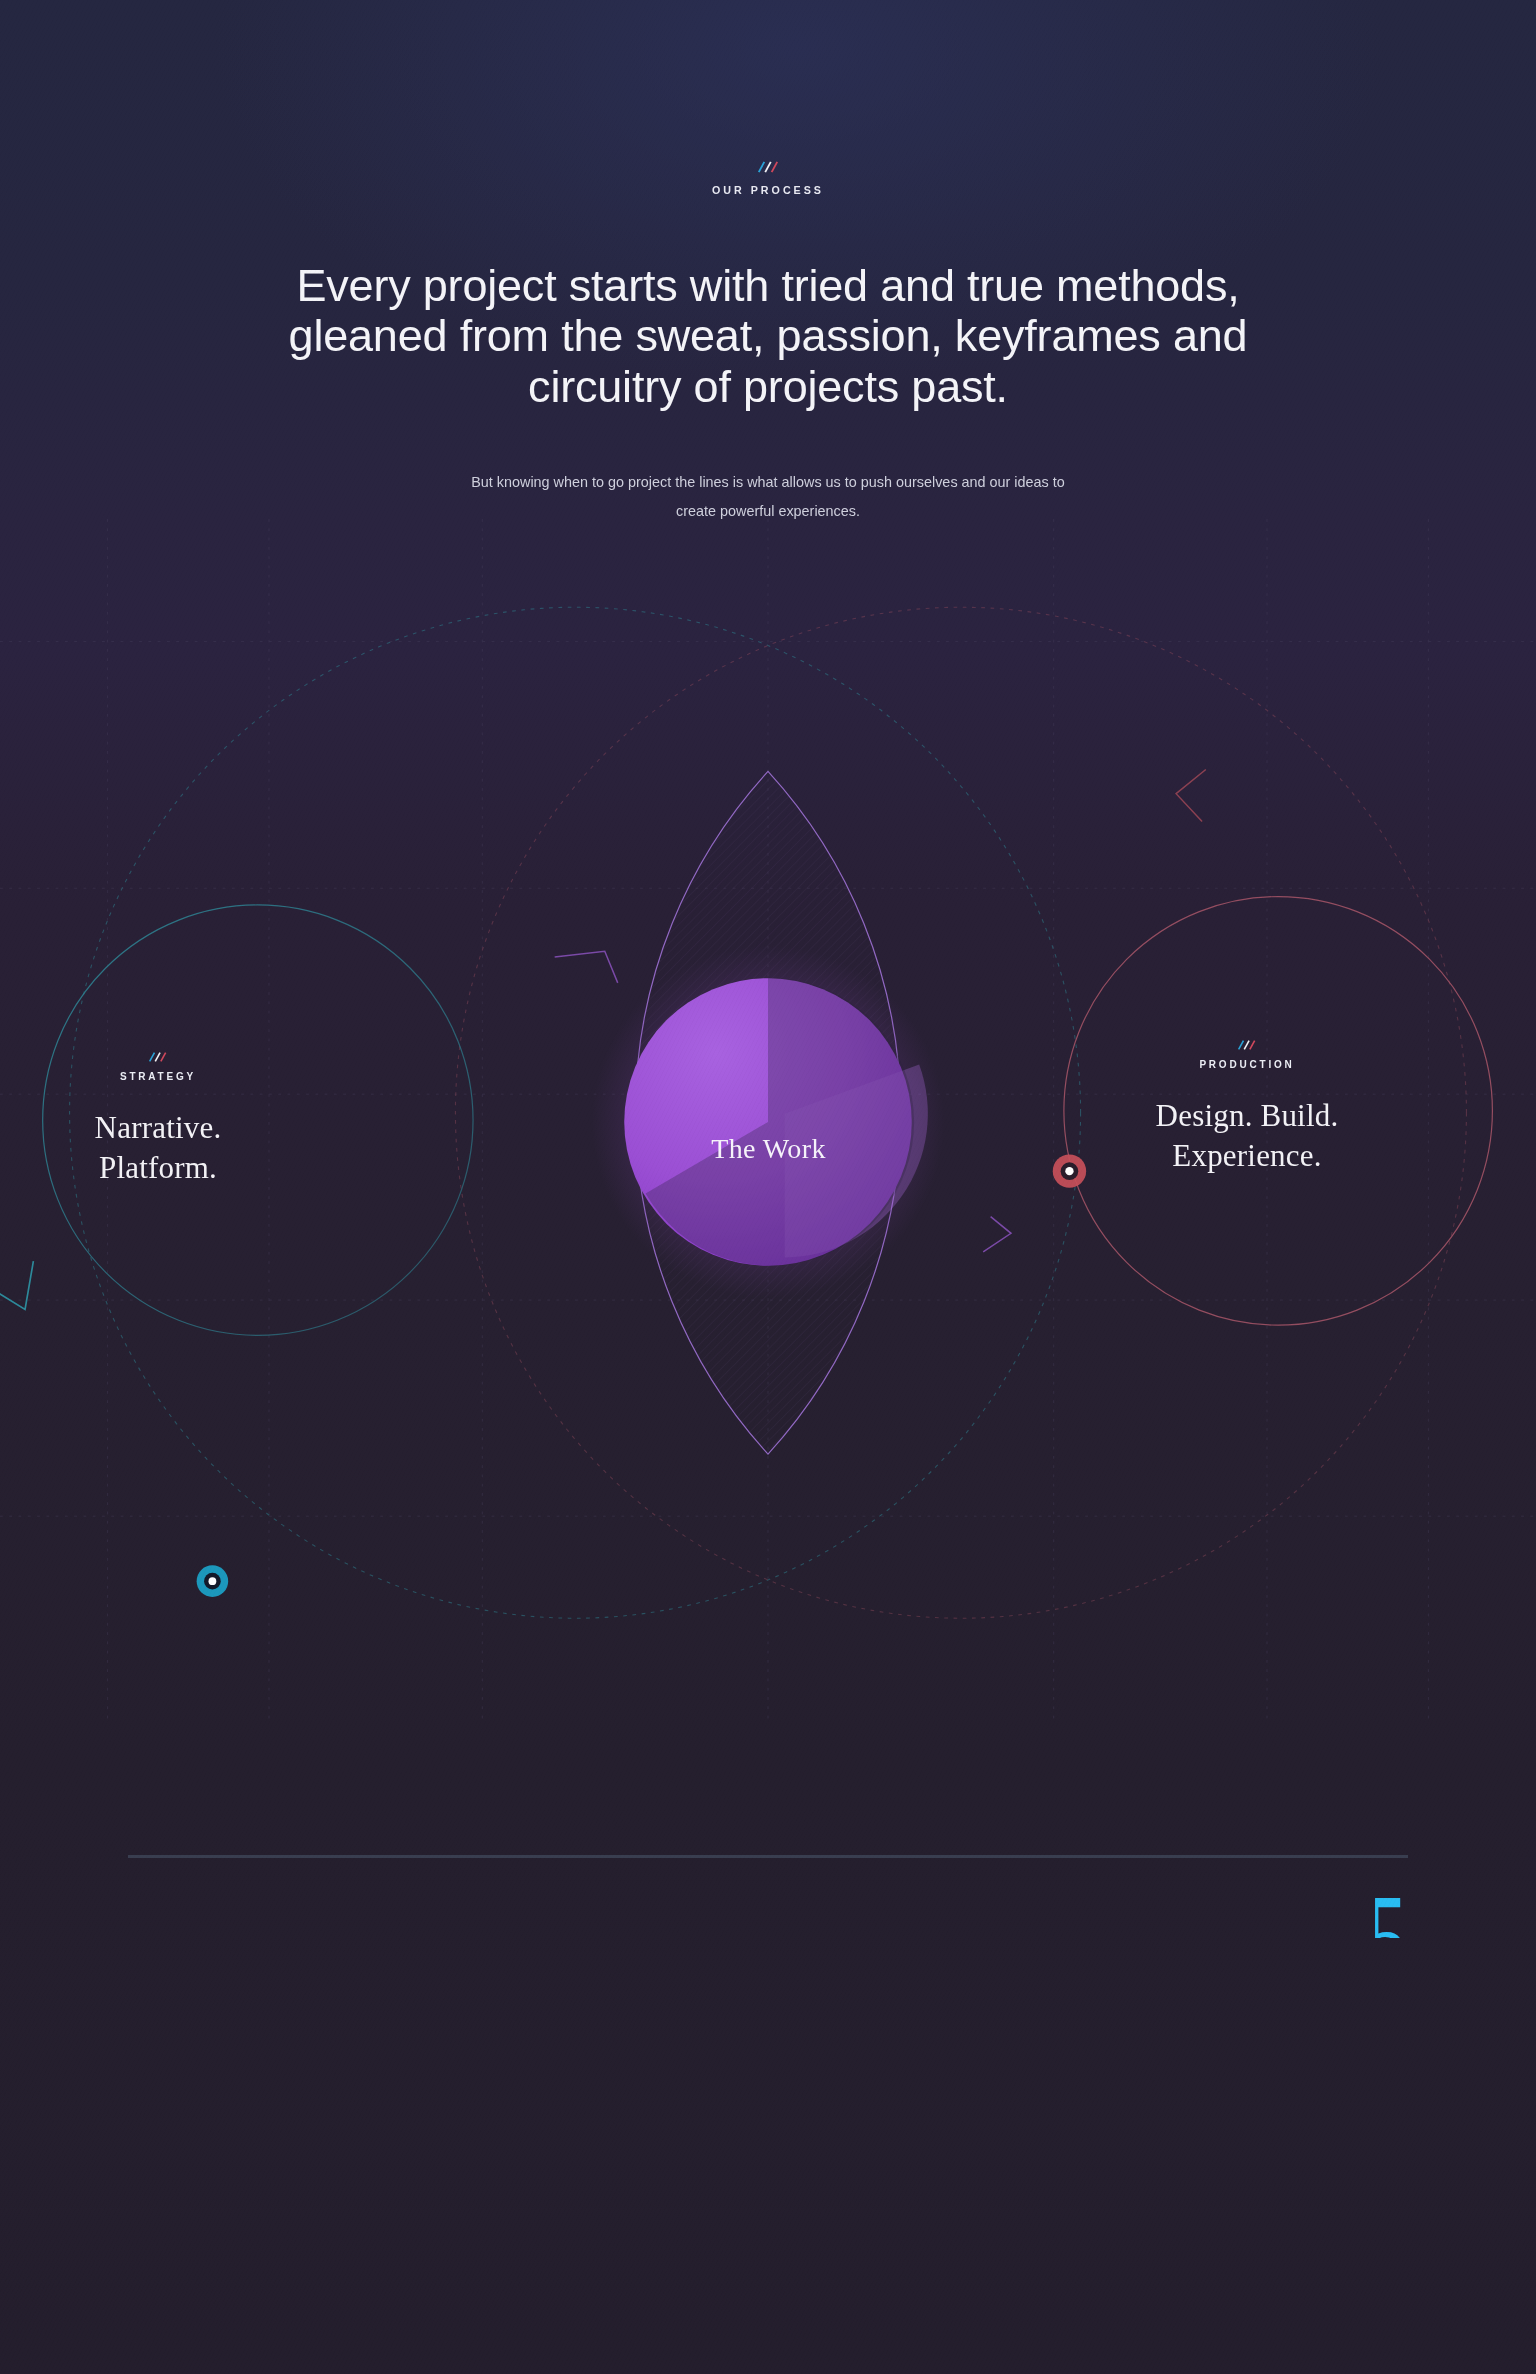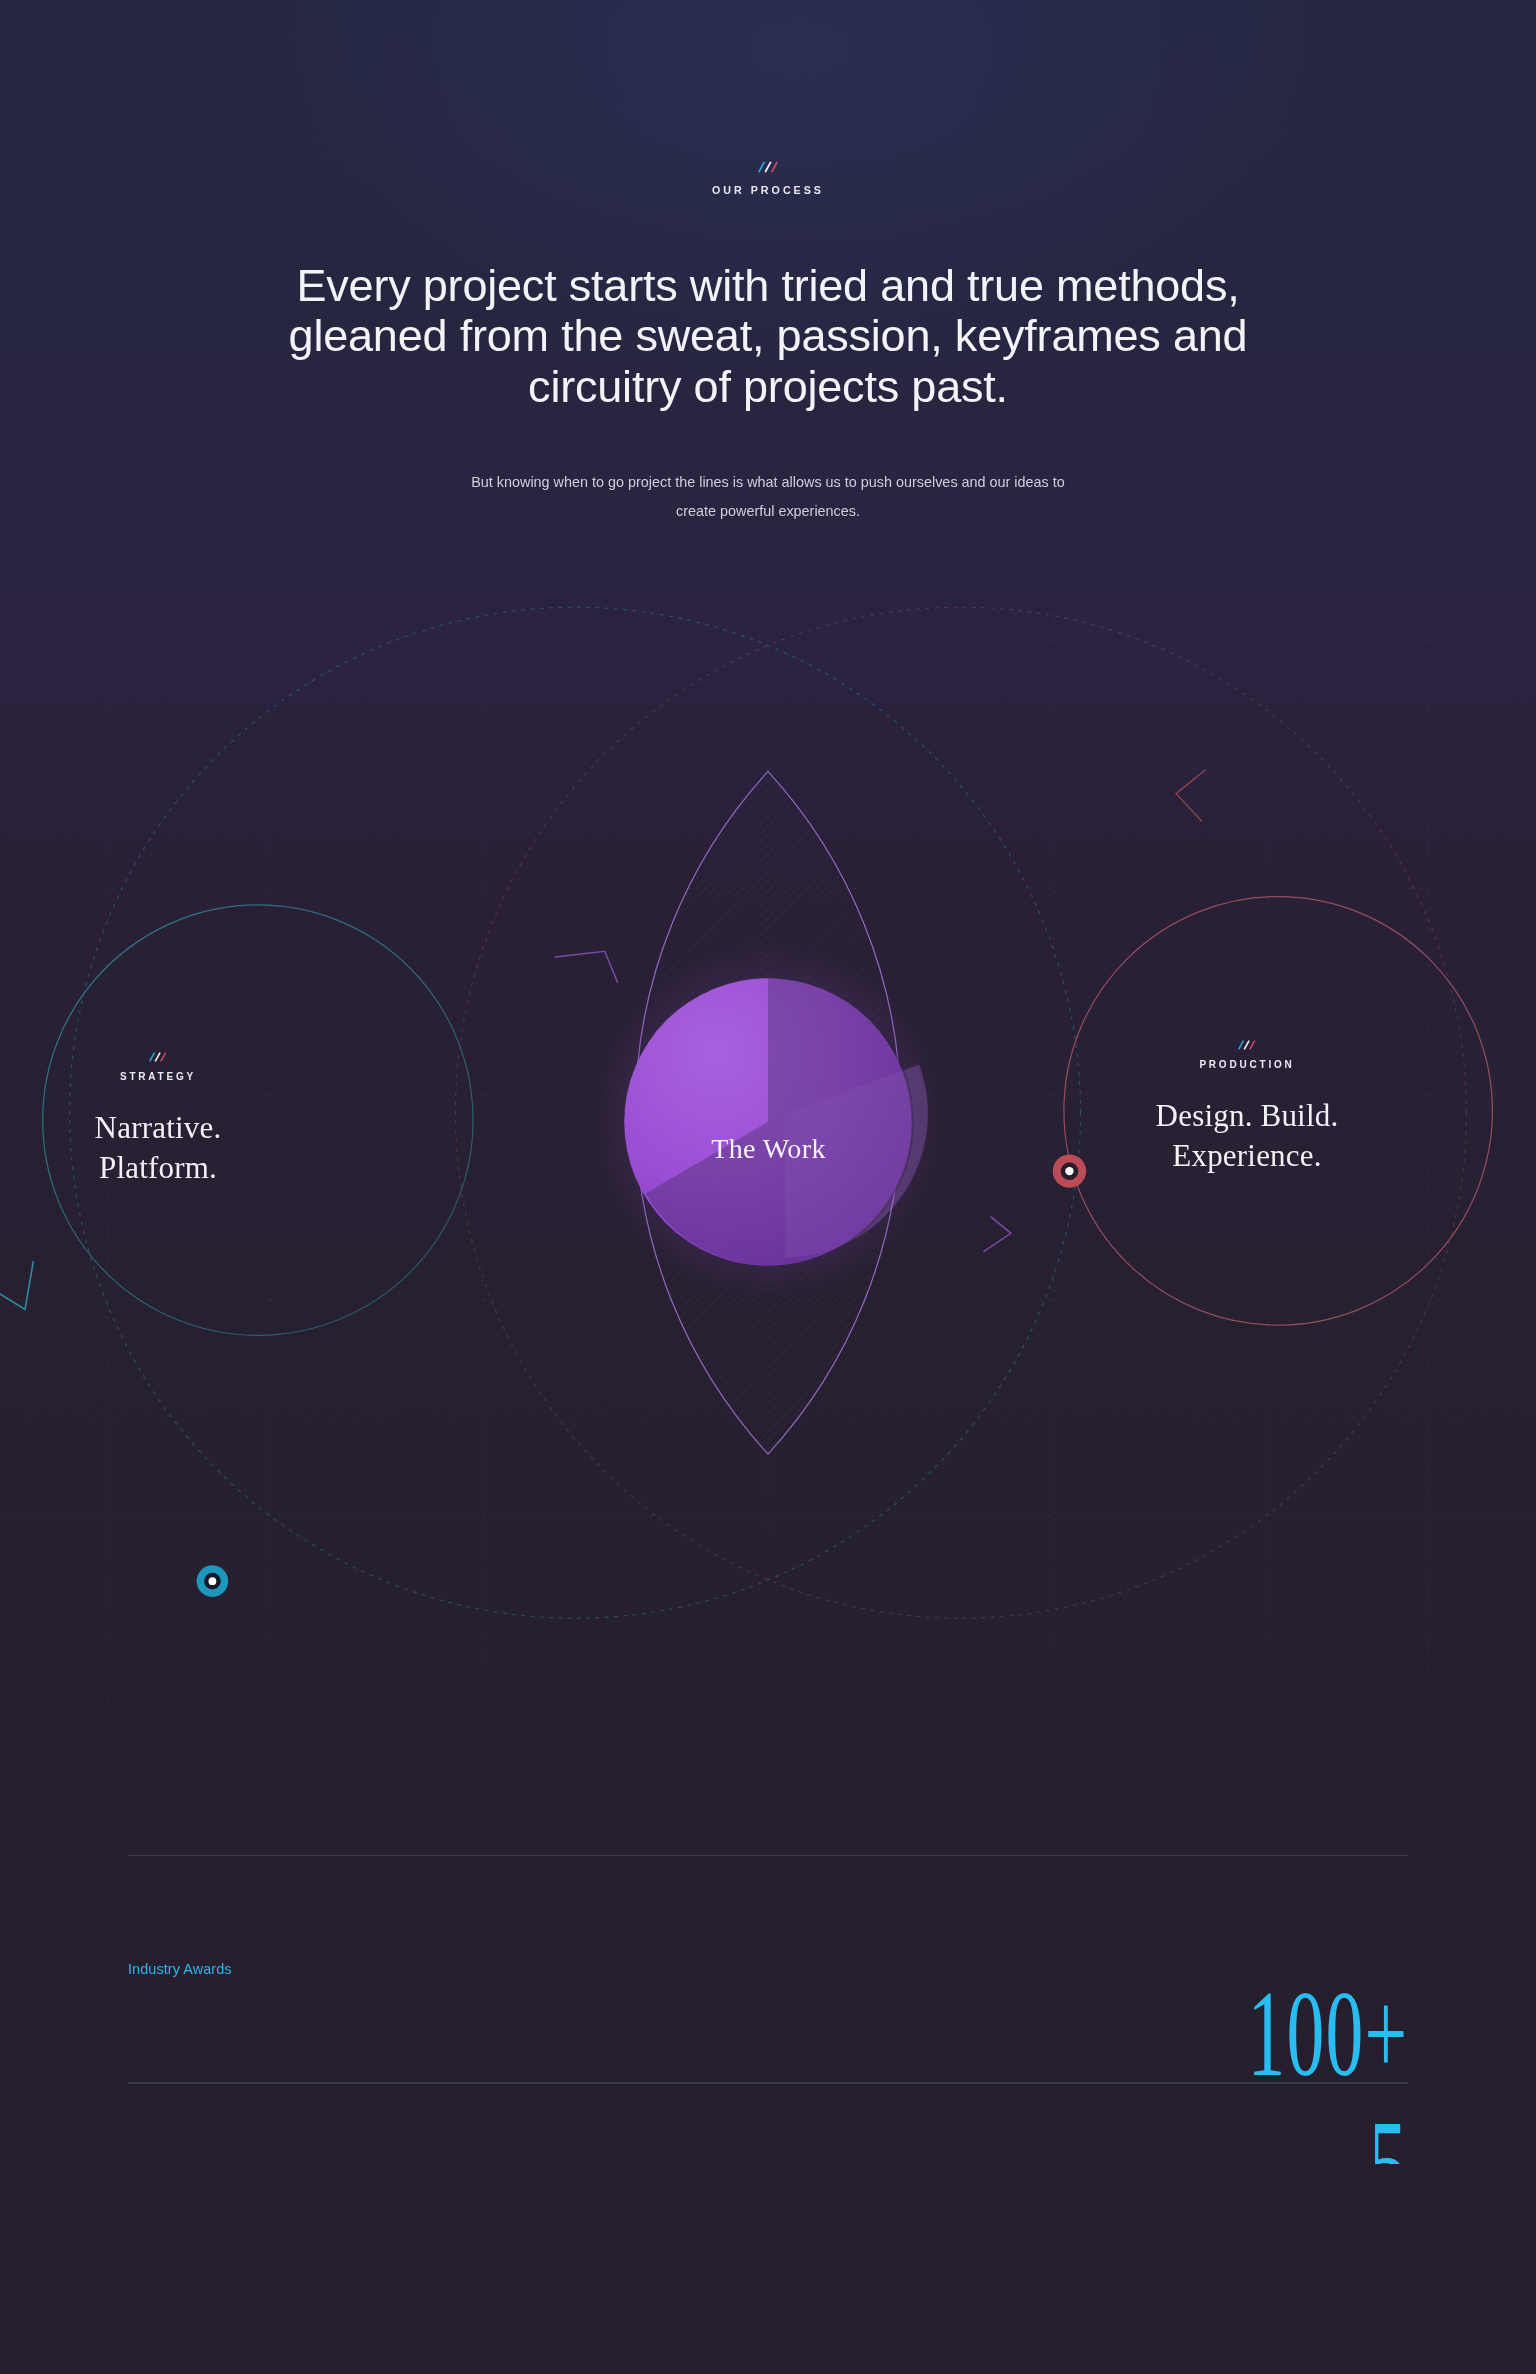--- a/index.html
+++ b/index.html
@@ -208,24 +208,20 @@
     </svg>
     <span class="node-eyebrow">PRODUCTION</span>
     <span class="node-title">Design. Build. Experience.</span>
   </div>
 
   <div class="node" id="node-work">The Work</div>
 
   <div id="stats">
 
     <div class="stat-rule"></div>
-    <div class="stat-row">
-      <span class="stat-label">Industry Awards</span>
-      <span class="stat-value">100+</span>
-    </div>
 
     <div class="stat-rule"></div>
 
     <div class="stat-rule"></div>
     <div class="stat-row clipped">
       <span class="stat-value">5</span>
     </div>
 
   </div>
 

